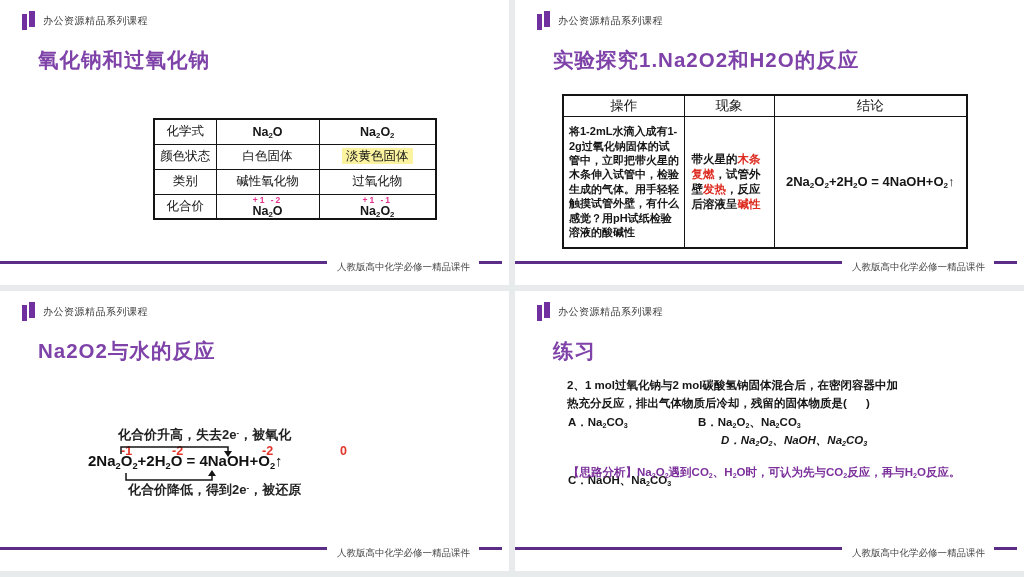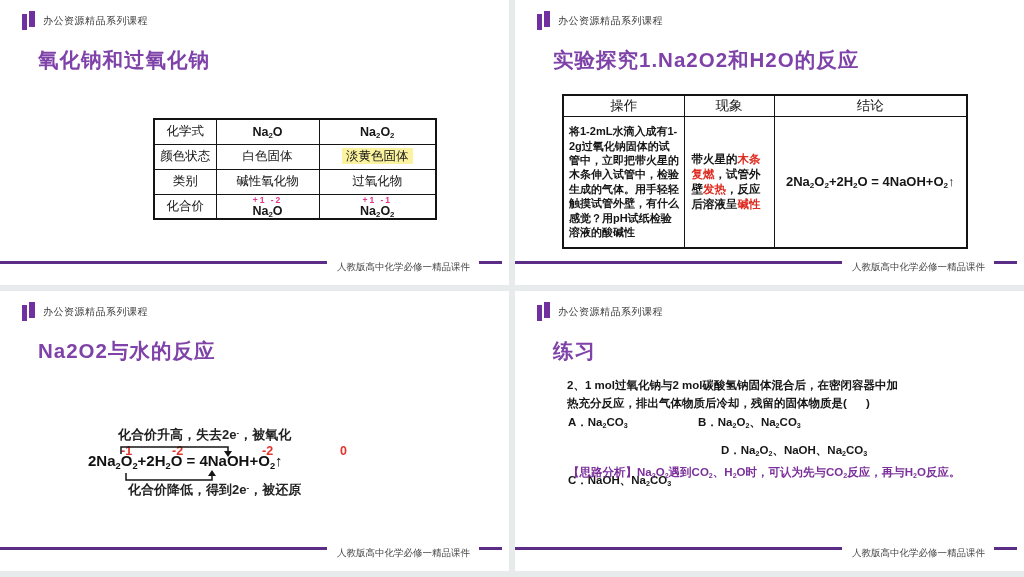--- a/index.html
+++ b/index.html
@@ -64,21 +64,21 @@
   .mark { position:absolute; top:153px; font-size:12.5px; font-weight:bold; color:#e2342a; }
   #mark1 { left:121px; } #mark2 { left:172px; } #mark3 { left:262px; } #mark4 { left:340px; }
   .arrows { position:absolute; left:0; top:0; width:509px; height:280px; pointer-events:none; }
 
   
   .qline { position:absolute; font-size:11.5px; font-weight:bold; color:#161616; white-space:pre; }
   #q1 { left:52px; top:87px; }
   #q2 { left:52px; top:105px; }
   .opt { position:absolute; font-size:11.5px; font-weight:bold; color:#161616; white-space:nowrap; }
   #optA { left:53px; top:124px; } #optB { left:183px; top:124px; }
-  #optC { left:53px; top:142px;margin-top:40px; } #optD { left:206px; top:152px; }
+  #optC { left:53px; top:142px;margin-top:40px; } #optD { left:206px; top:142px;font-style:italic; }
   .analysis { position:absolute; left:53px; top:174px; font-size:11.5px; font-weight:bold; color:#7b2f9b; white-space:nowrap; }
 </style>
 </head>
 <body>
 
 <div class="slide" id="slide1">
   <div class="hdr">
     <span class="hdr-icon">
         <span class="b1"></span>
         <span class="b2"></span>

